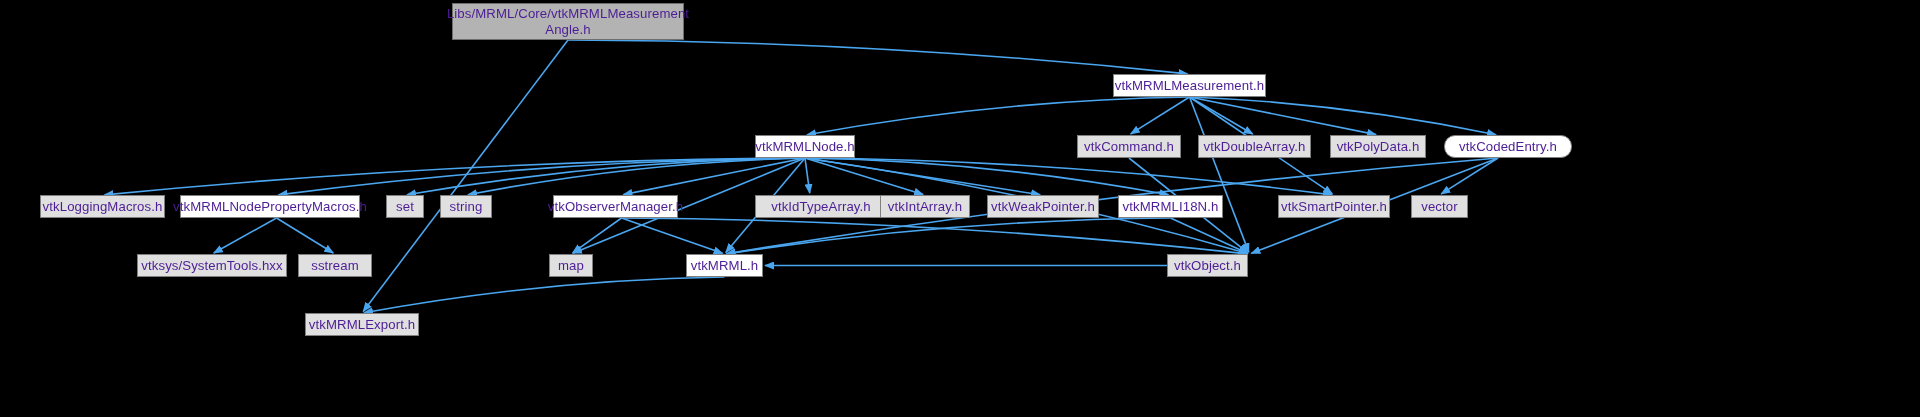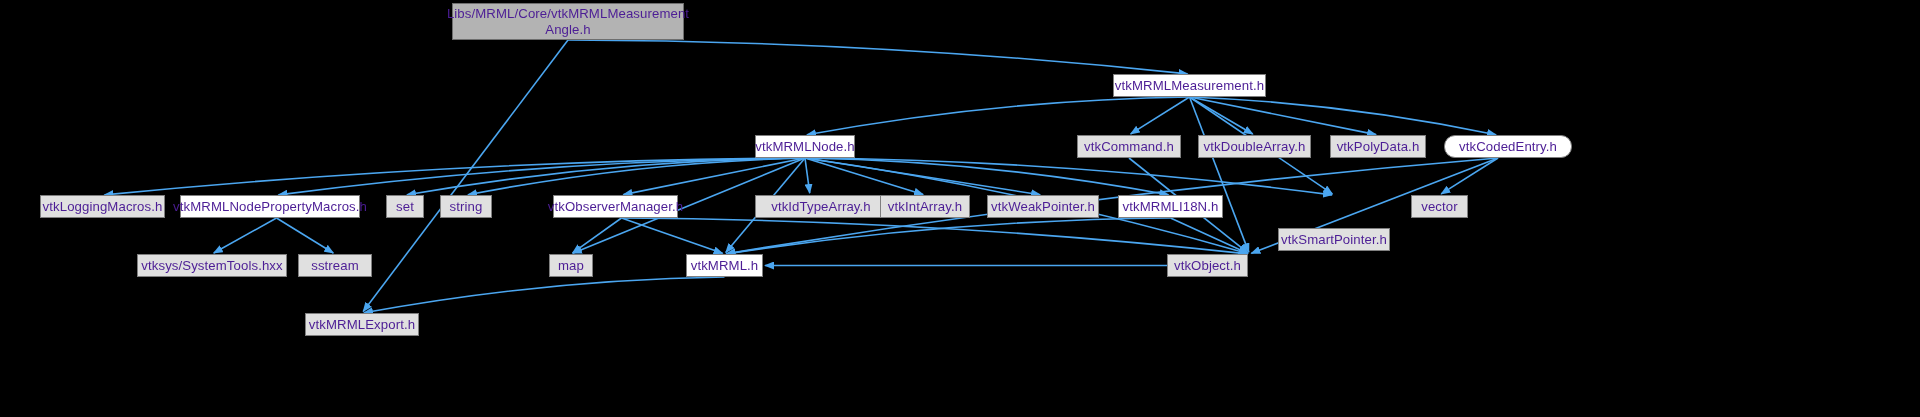--- a/index.html
+++ b/index.html
@@ -95,21 +95,21 @@
       <div class="node white" style="left: 1444px; top: 135px; width: 128px; height: 23px; border-radius: 11px;">vtkCodedEntry.h</div>
       <div class="node" style="left: 40px; top: 195px; width: 125px; height: 23px;">vtkLoggingMacros.h</div>
       <div class="node white" style="left: 180px; top: 195px; width: 180px; height: 23px;">vtkMRMLNodePropertyMacros.h</div>
       <div class="node" style="left: 386px; top: 195px; width: 38px; height: 23px;">set</div>
       <div class="node" style="left: 440px; top: 195px; width: 52px; height: 23px;">string</div>
       <div class="node white" style="left: 553px; top: 195px; width: 125px; height: 23px;">vtkObserverManager.h</div>
       <div class="node" style="left: 755px; top: 195px; width: 132px; height: 23px;">vtkIdTypeArray.h</div>
       <div class="node" style="left: 880px; top: 195px; width: 90px; height: 23px;">vtkIntArray.h</div>
       <div class="node" style="left: 987px; top: 195px; width: 112px; height: 23px;">vtkWeakPointer.h</div>
       <div class="node white" style="left: 1118px; top: 195px; width: 105px; height: 23px;">vtkMRMLI18N.h</div>
-      <div class="node" style="left: 1278px; top: 195px; width: 112px; height: 23px; margin-top: 33px;">vtkSmartPointer.h</div>
+      <div class="node" style="left: 1278px; top: 195px; width: 112px; height: 23px;">vtkSmartPointer.h</div>
       <div class="node" style="left: 1411px; top: 195px; width: 57px; height: 23px;">vector</div>
       <div class="node" style="left: 137px; top: 254px; width: 150px; height: 23px;">vtksys/SystemTools.hxx</div>
       <div class="node" style="left: 298px; top: 254px; width: 74px; height: 23px;">sstream</div>
       <div class="node" style="left: 549px; top: 254px; width: 44px; height: 23px;">map</div>
       <div class="node white" style="left: 686px; top: 254px; width: 77px; height: 23px;">vtkMRML.h</div>
       <div class="node" style="left: 1167px; top: 254px; width: 81px; height: 23px;">vtkObject.h</div>
       <div class="node" style="left: 305px; top: 313px; width: 114px; height: 23px;">vtkMRMLExport.h</div>
     </div>
 </div>
 

